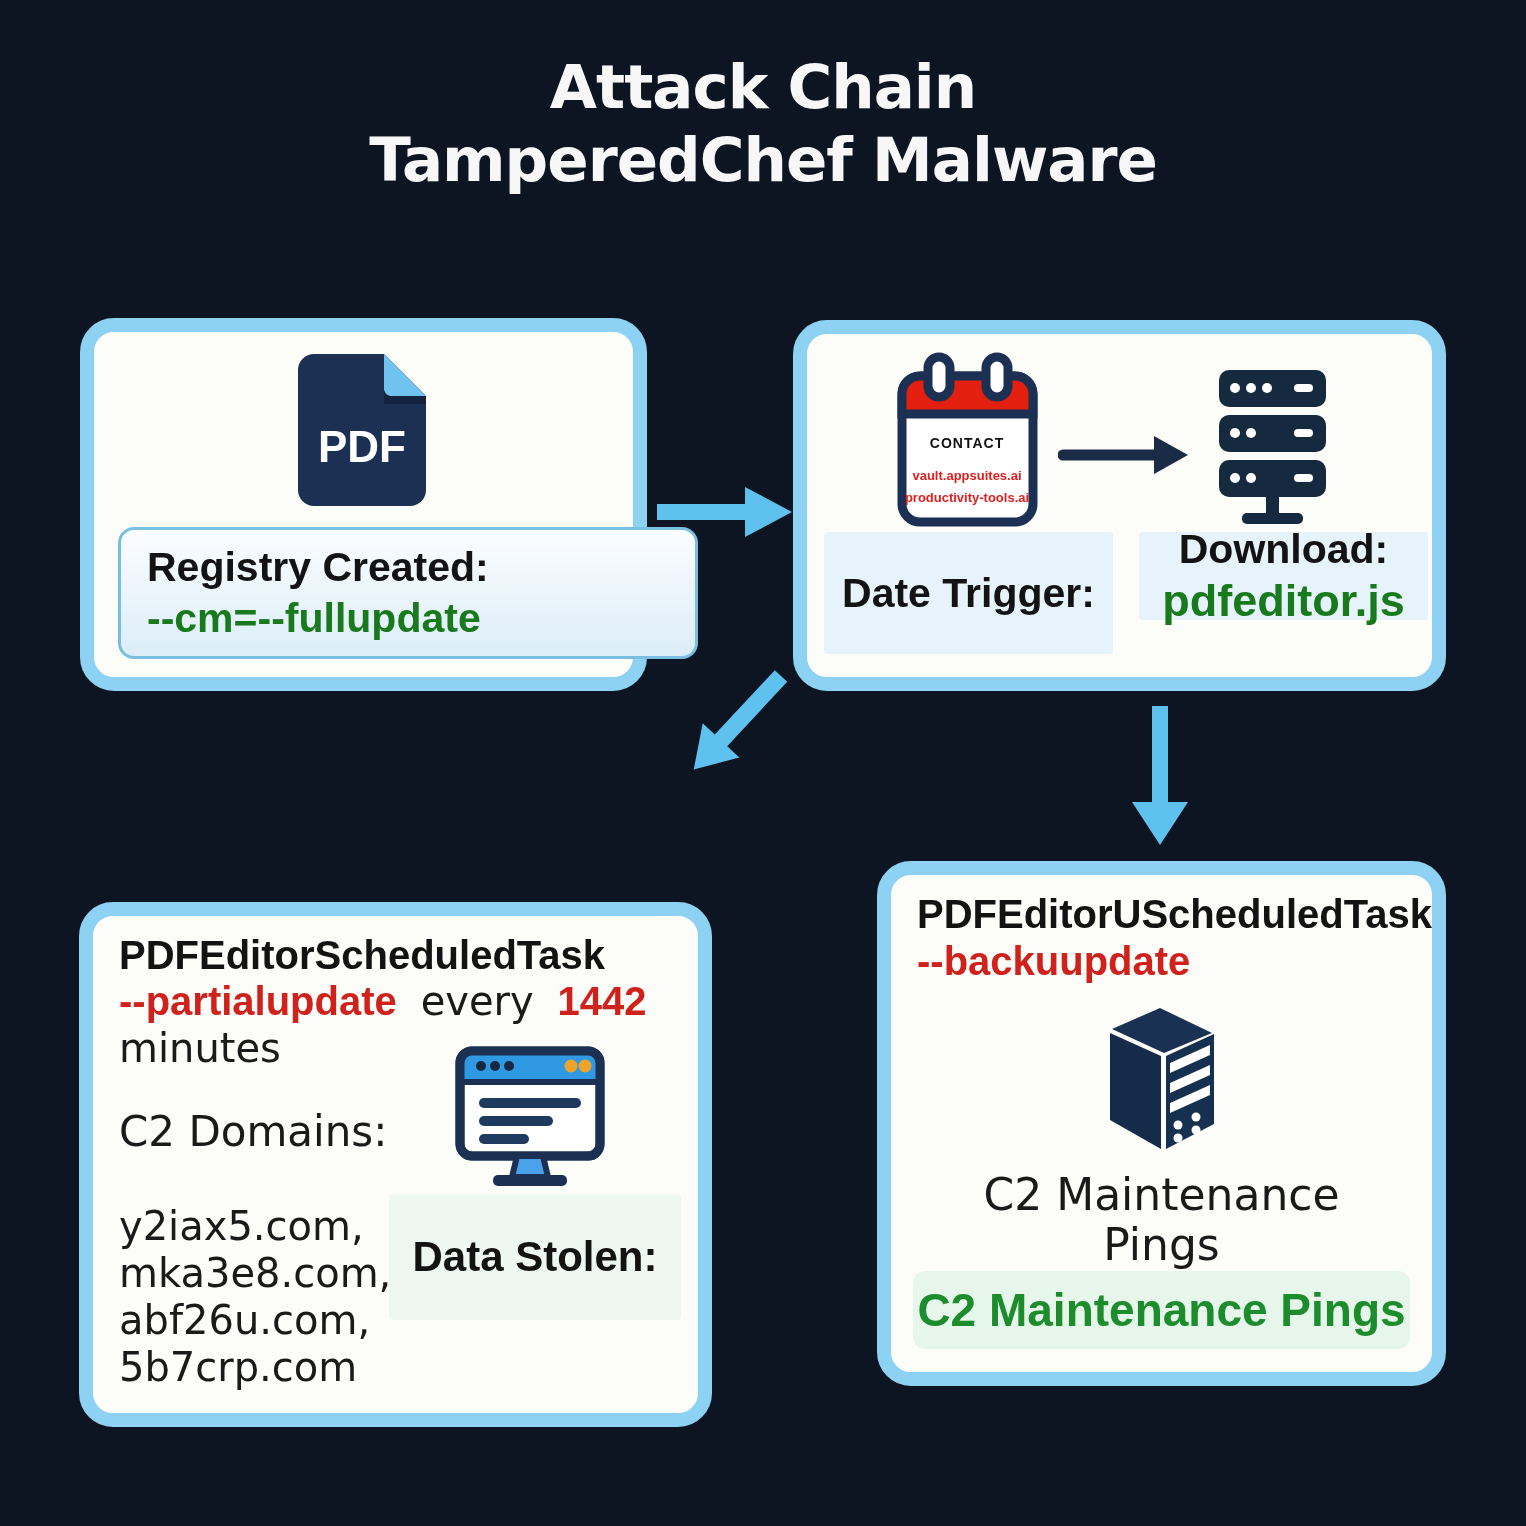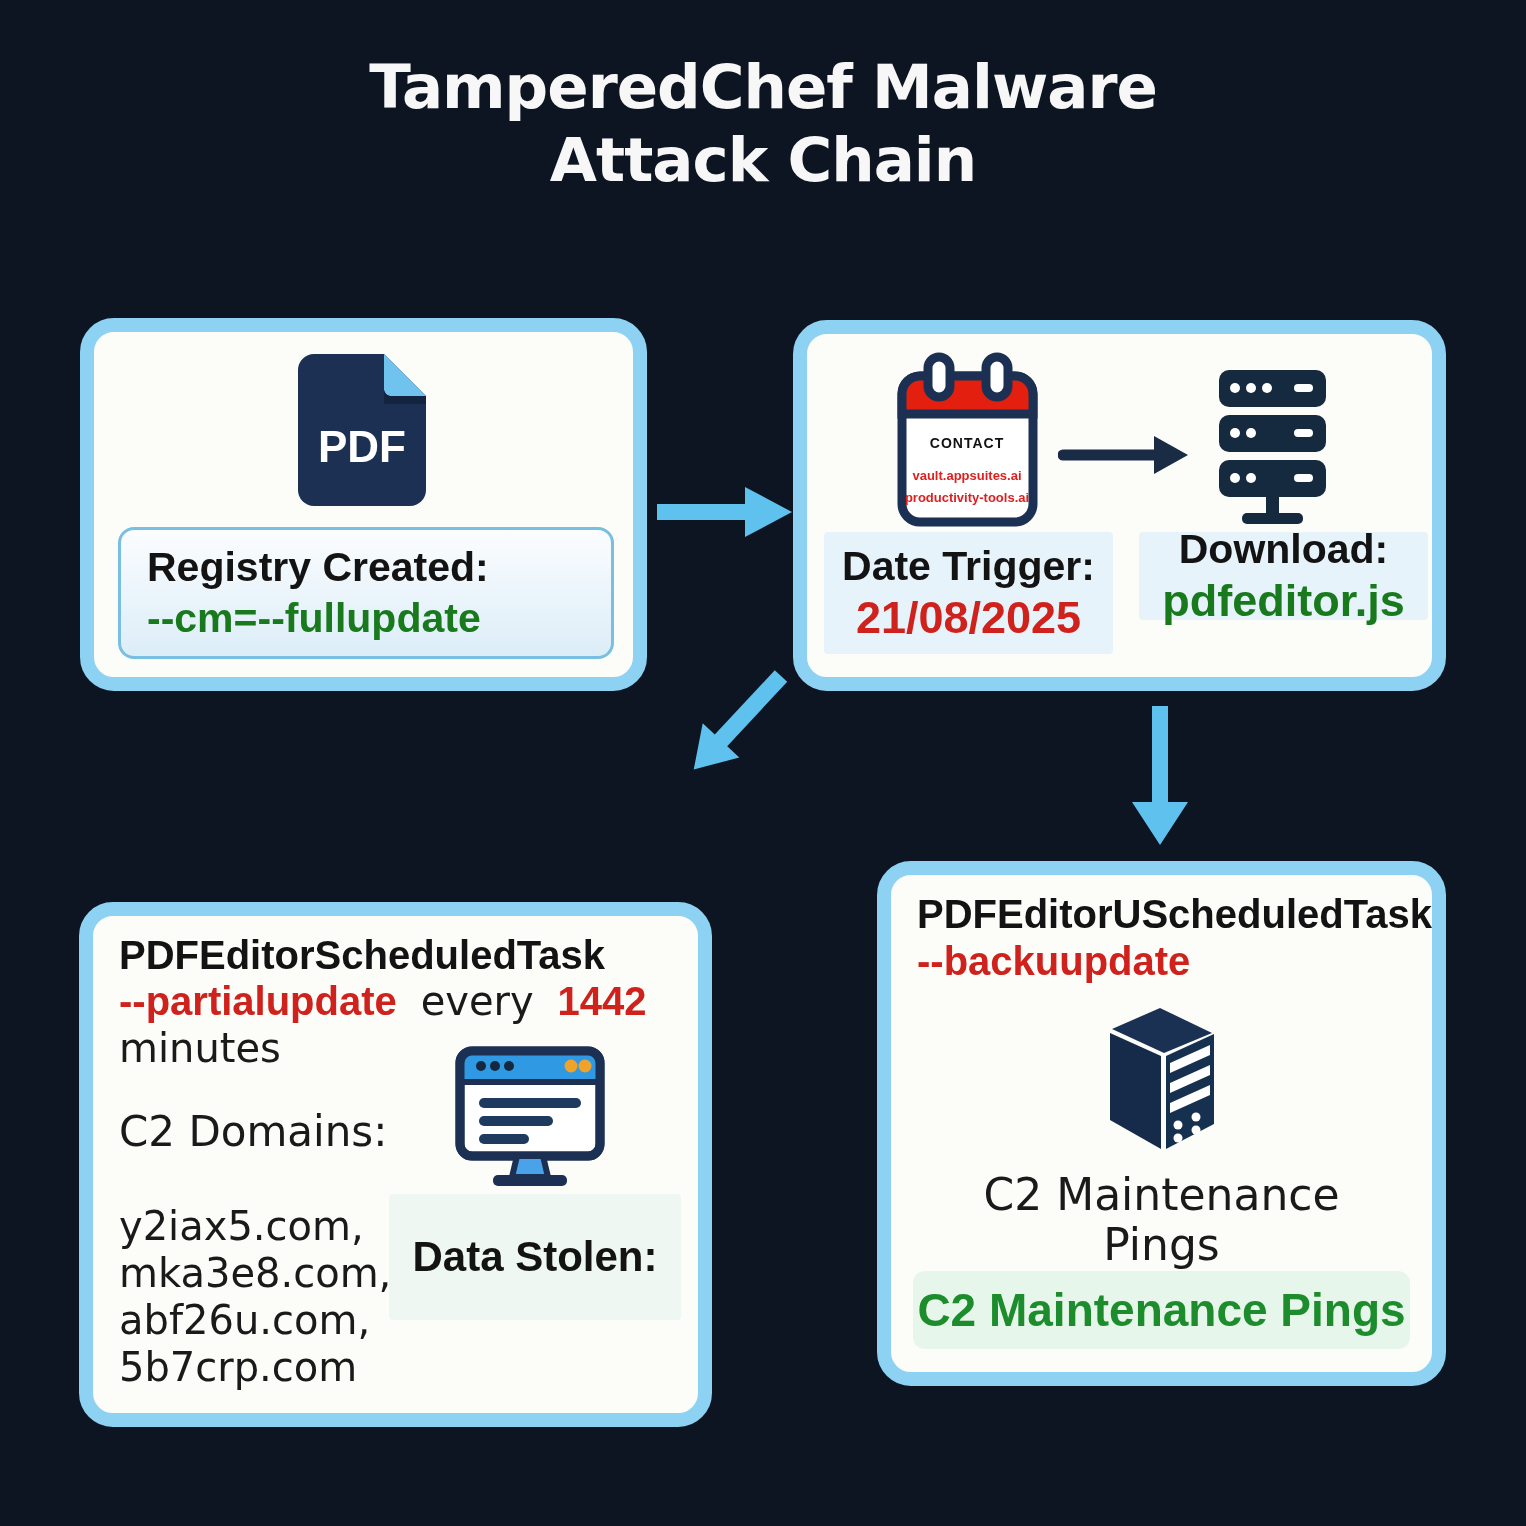--- a/index.html
+++ b/index.html
@@ -27,21 +27,21 @@
   #box-stage1{left:80px;top:318px;width:567px;height:373px;}
   #box-stage2{left:793px;top:320px;width:653px;height:371px;}
   #box-stage3{left:79px;top:861px;width:633px;height:525px;margin-top:41px;}
   #box-stage4{left:877px;top:861px;width:569px;height:525px;}
   .box>*{position:absolute;}
 
   .panel{border-radius:4px;display:flex;flex-direction:column;align-items:center;justify-content:center;}
   .blue-panel{background:#e7f3fa;}
   .green-panel{background:#eef7f1;}
 
-  #registry-panel{left:24px;top:195px;width:496px;height:132px;
+  #registry-panel{left:24px;top:195px;width:580px;height:132px;
     border:3px solid #79bfe2;border-radius:16px;
     background:linear-gradient(180deg,#fbfdff 0%,#dcedf8 100%);
     align-items:flex-start;justify-content:center;padding-left:26px;gap:2px;}
   .line-41{font-size:41px;font-weight:bold;line-height:49px;color:var(--ink);}
   .green-text{color:var(--green);}
   .red-text{color:var(--red);}
 
   #pdf-icon-wrap{left:198px;top:20px;}
   #calendar-wrap{left:88px;top:18px;}
   #req-arrow-wrap{left:251px;top:99px;}
@@ -75,22 +75,22 @@
   #c2-badge .badge-text{font-size:46px;font-weight:bold;color:var(--badge-green);}
 
   #flow-arrows{position:absolute;left:0;top:0;width:1526px;height:1526px;pointer-events:none;}
 </style>
 </head>
 <body>
 
 <div class="canvas">
 
   <div class="title">
+    <div>Attack Chain</div>
     <div>TamperedChef Malware</div>
-    <div>Attack Chain</div>
   </div>
 
   <div class="box" id="box-stage1">
     <div id="pdf-icon-wrap">
       <svg width="140" height="156" viewBox="0 0 140 156">
         <path d="M22 2 H92 L134 44 V138 A16 16 0 0 1 118 154 H22 A16 16 0 0 1 6 138 V18 A16 16 0 0 1 22 2 Z" fill="#1b3052"></path>
         <path d="M92 2 L134 44 L98 44 A8 8 0 0 1 92 38 Z" fill="#6fc3ee"></path>
         <path d="M92 38 A8 8 0 0 0 98 44 L134 44 L134 52 L92 52 Z" fill="#142440"></path>
         <text x="70" y="110" text-anchor="middle" font-family="Liberation Sans, sans-serif" font-size="44" font-weight="bold" fill="#ffffff">PDF</text>
       </svg>
@@ -133,21 +133,20 @@
           <circle cx="36" cy="113" r="5" fill="#fff"></circle>
         <rect x="79" y="19" width="19" height="8" rx="4" fill="#fff"></rect>
         <rect x="79" y="64" width="19" height="8" rx="4" fill="#fff"></rect>
         <rect x="79" y="109" width="19" height="8" rx="4" fill="#fff"></rect>
         <rect x="51" y="132" width="13" height="16" fill="#15293f"></rect>
         <rect x="27" y="148" width="61" height="11" rx="5" fill="#15293f"></rect>
       </svg>
     </div>
     <div id="date-panel" class="panel blue-panel">
       <div class="panel-label">Date Trigger:</div>
-      <div class="panel-value red-text">21/08/2025</div>
     </div>
     <div id="download-panel" class="panel blue-panel">
       <div class="panel-label">Download:</div>
       <div class="panel-value green-text">pdfeditor.js</div>
     </div>
   </div>
 
   <div class="box" id="box-stage3">
     <div id="s3-title" class="task-title">PDFEditorScheduledTask</div>
     <div id="s3-line2">

